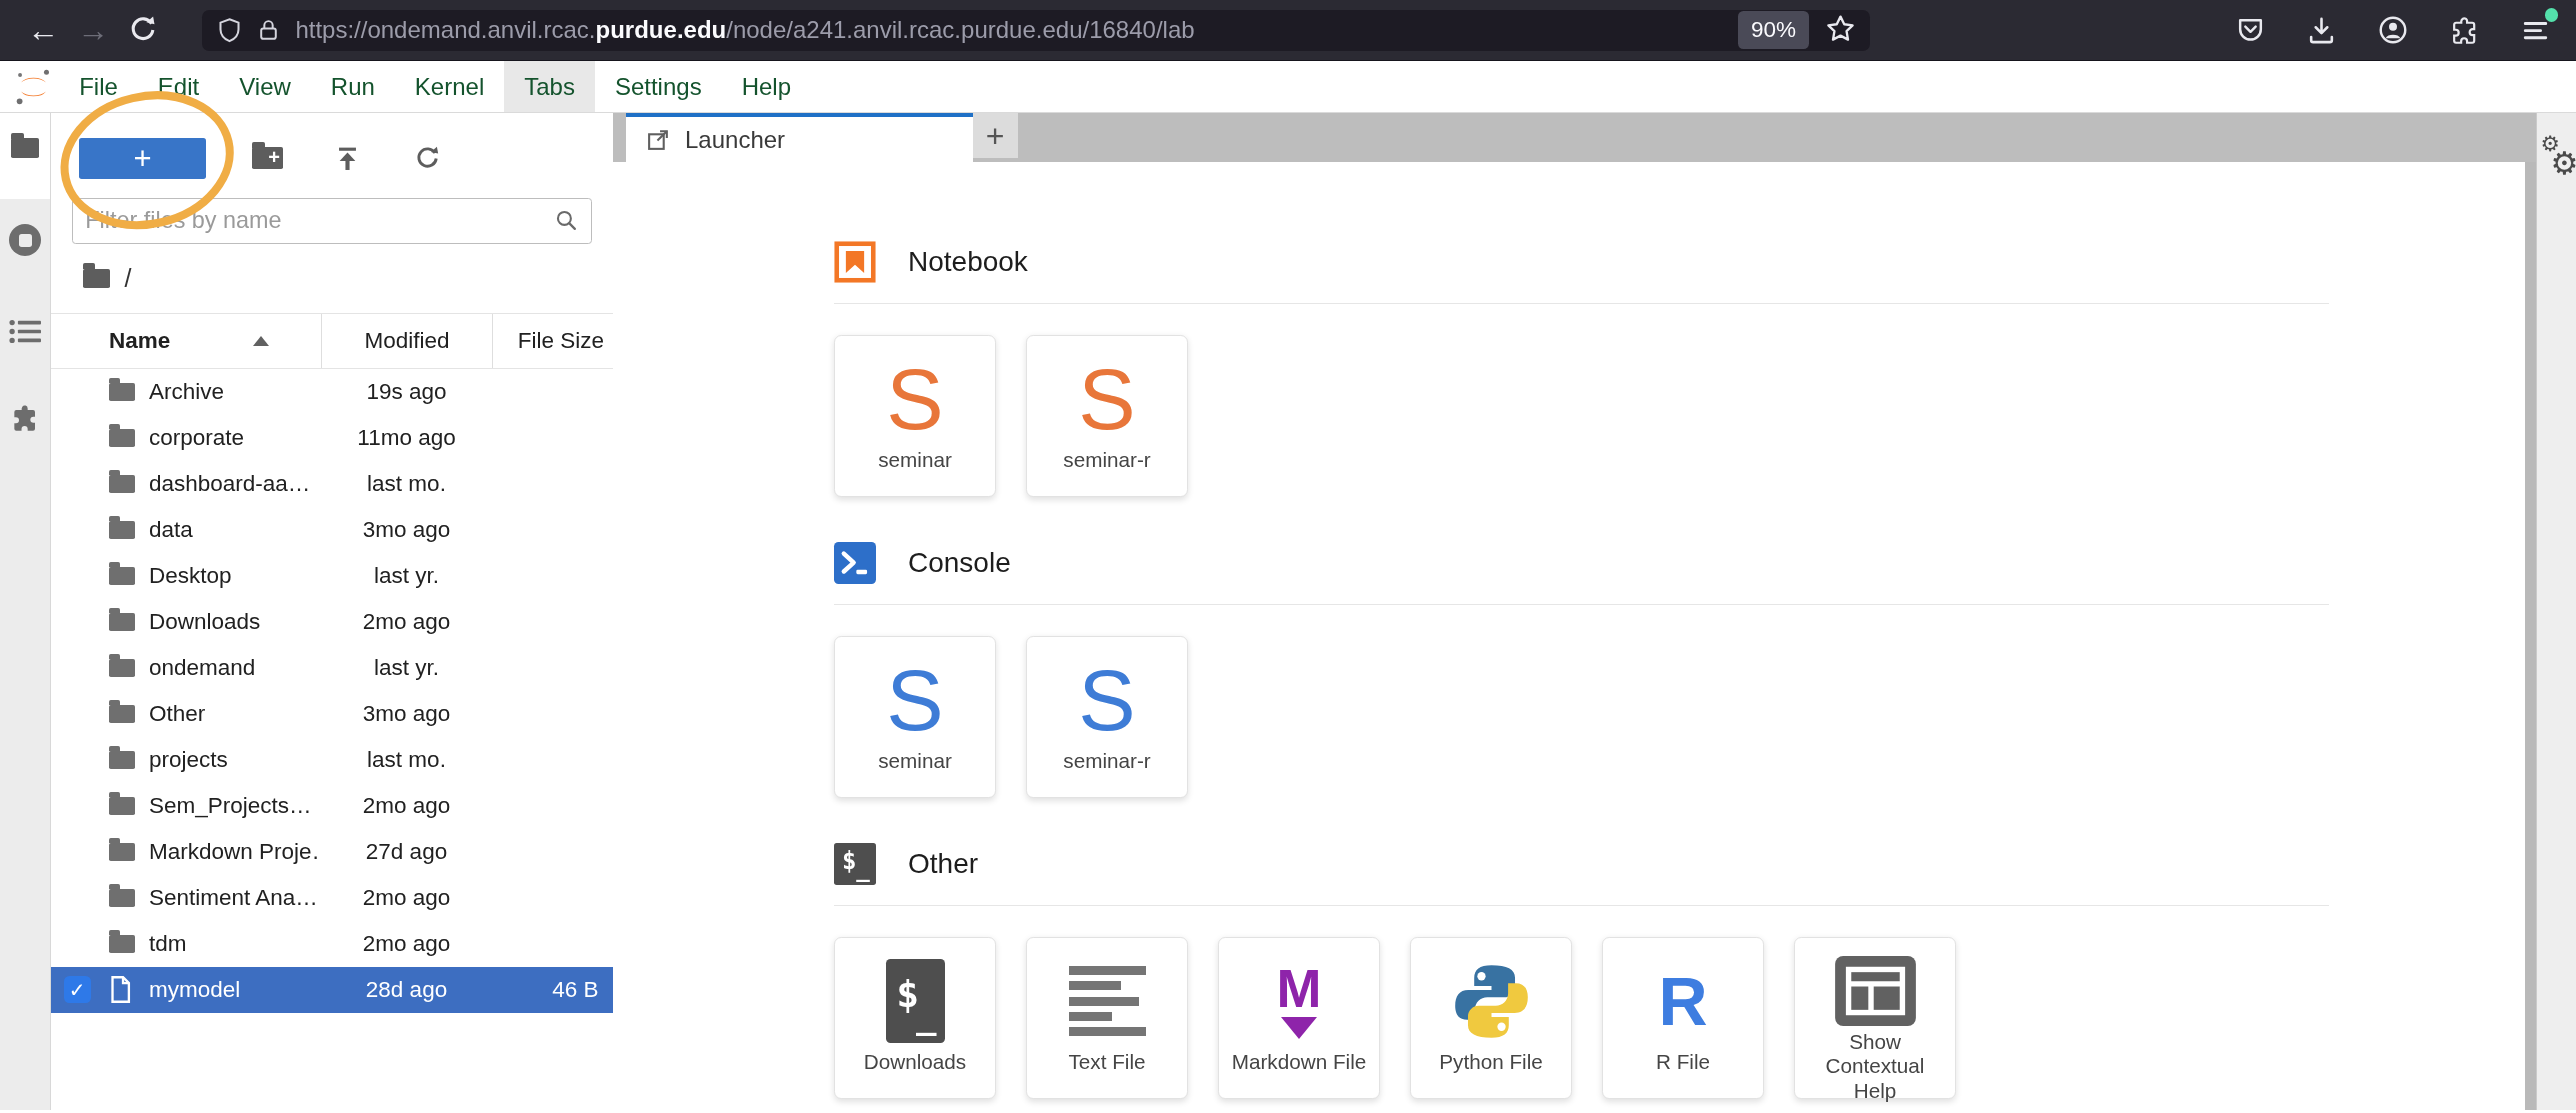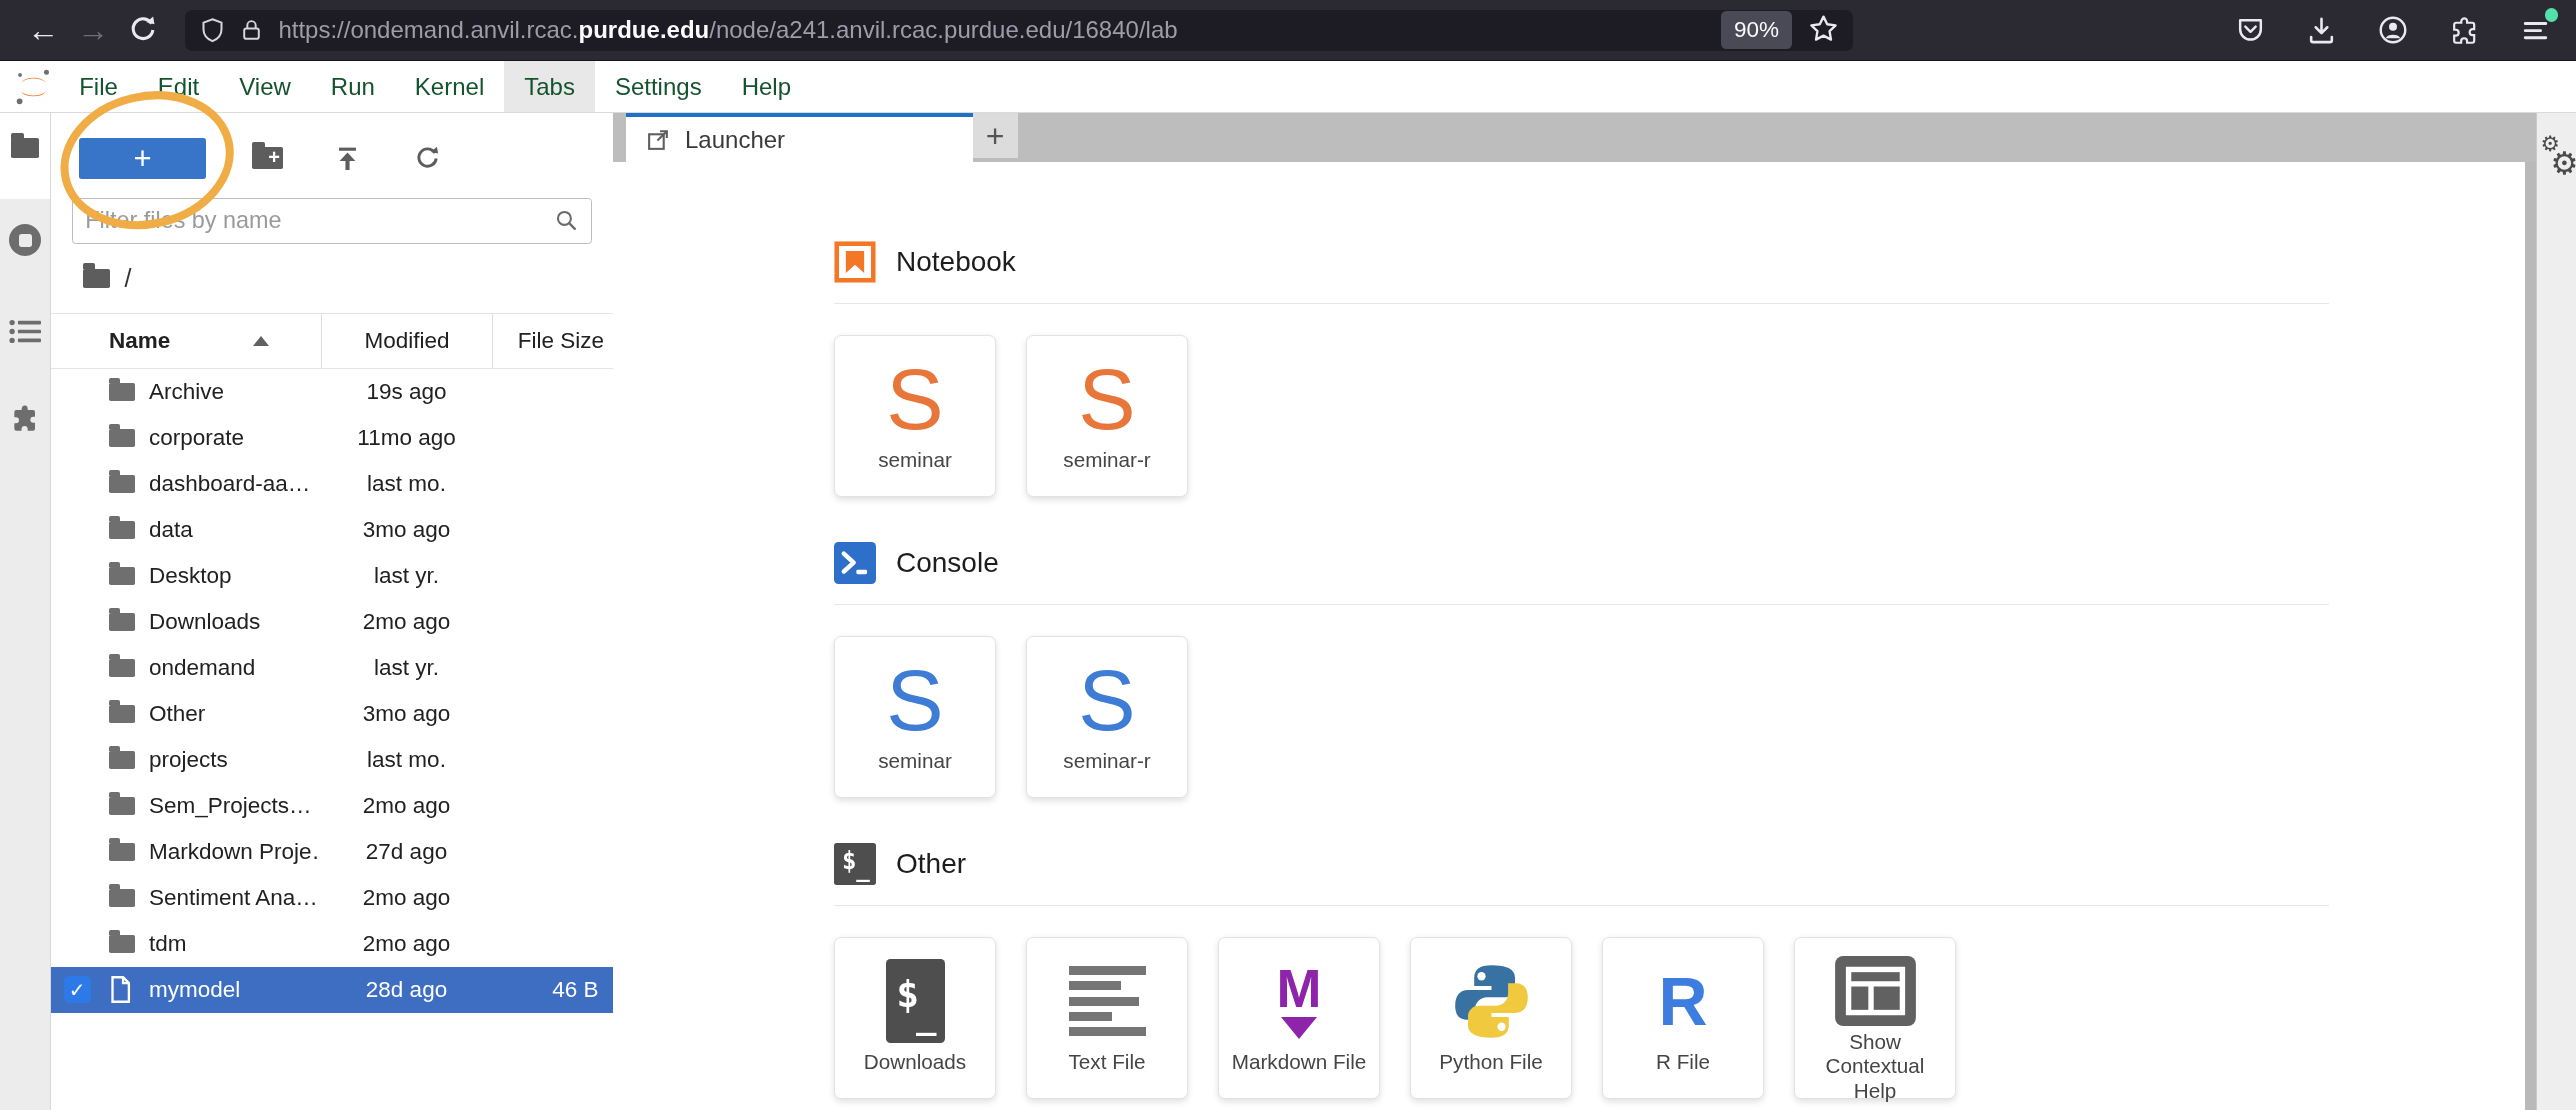--- a/index.html
+++ b/index.html
@@ -6,21 +6,21 @@
   html,body { width:2576px; height:1113px; }
   body { font-family:"Liberation Sans","DejaVu Sans",sans-serif; background:#fff; overflow:hidden; position:relative; }
 
   
   .browser-bar { height:61px; background:#2b2a33; border-bottom:1.8px solid #16151d;
     display:flex; align-items:center; padding:0 18px; }
   .nav-btn { width:50px; height:41px; display:flex; align-items:center; justify-content:center;
     color:#e9e9ef; font-size:32px; line-height:1; }
   .nav-btn.disabled { color:#6d6d78; }
   .nav-btn svg { display:block; }
-  .url-bar { width:1668px; height:41px; margin-left:17px; background:#1d1b24; border-radius:7.2px;
+  .url-bar { width:1668px; height:41px; margin-left:34px; background:#1d1b24; border-radius:7.2px;
     display:flex; align-items:center; padding:0 14.4px; }
   .url-bar svg { flex:0 0 auto; }
   .url-text { margin-left:14.4px; font-size:24px; color:#9c9caa; white-space:nowrap; overflow:hidden; flex:1; }
   .url-domain { color:#fbfbfe; font-weight:bold; }
   .zoom-pill { background:#4a4a57; color:#fbfbfe; font-size:22.5px; border-radius:5.4px;
     padding:6.3px 12.6px; margin-left:10.8px; }
   .star-btn { margin-left:16px; }
   .right-icons { display:flex; align-items:center; gap:40px; margin-left:auto; padding-right:7.2px; }
   .ricon { position:relative; display:flex; align-items:center; justify-content:center; }
   .green-dot { position:absolute; top:-6.3px; right:-7.2px; width:13.5px; height:13.5px; border-radius:50%; background:#54e0ab; }
@@ -98,21 +98,21 @@
   .main-center { flex:1; display:flex; flex-direction:column; background:#fff; position:relative; min-width:0; }
   .tabbar { height:49px; background:#bdbdbd; display:flex; align-items:stretch; padding-left:12.6px; flex:0 0 auto; }
   .tab { width:347px; background:#fff; border-top:4.5px solid #1f70c6; display:flex; align-items:center;
     padding:0 20px; gap:14.4px; font-size:24px; color:#3a3a3a; }
   .tab-add { width:45px; height:45px; background:#dcdcdc; display:flex; align-items:center;
     justify-content:center; font-size:32px; color:#555; line-height:1; }
   .gray-strip { position:absolute; right:0; top:49px; bottom:0; width:10.8px; background:#b9b9b9; }
 
   .launcher { flex:1; padding:79px 0 0 221px; overflow:hidden; }
   .lsection { width:1495px; margin-bottom:45px; }
-  .lsection-head { display:flex; align-items:center; gap:20px; }
+  .lsection-head { display:flex; align-items:center; gap:32px; }
   .lsection-title { font-size:28px; color:#1d1d1d; }
   .lrule { border:none; border-top:1.8px solid #e6e6e6; margin-top:20px; }
   .cards { display:flex; gap:30px; margin-top:31px; }
   .card { width:162px; height:162px; background:#fff; border:0.9px solid #e2e2e2; border-radius:7.2px;
     box-shadow:0 2.7px 6.3px rgba(0,0,0,0.12); display:flex; flex-direction:column; align-items:center;
     padding-top:18px; }
   .card-body { height:90px; display:flex; align-items:center; justify-content:center; }
   .card-label { margin-top:3.6px; font-size:20.7px; color:#454545; text-align:center; line-height:1.2;
     max-width:144px; }
   .s-letter { font-size:86px; line-height:1; }

